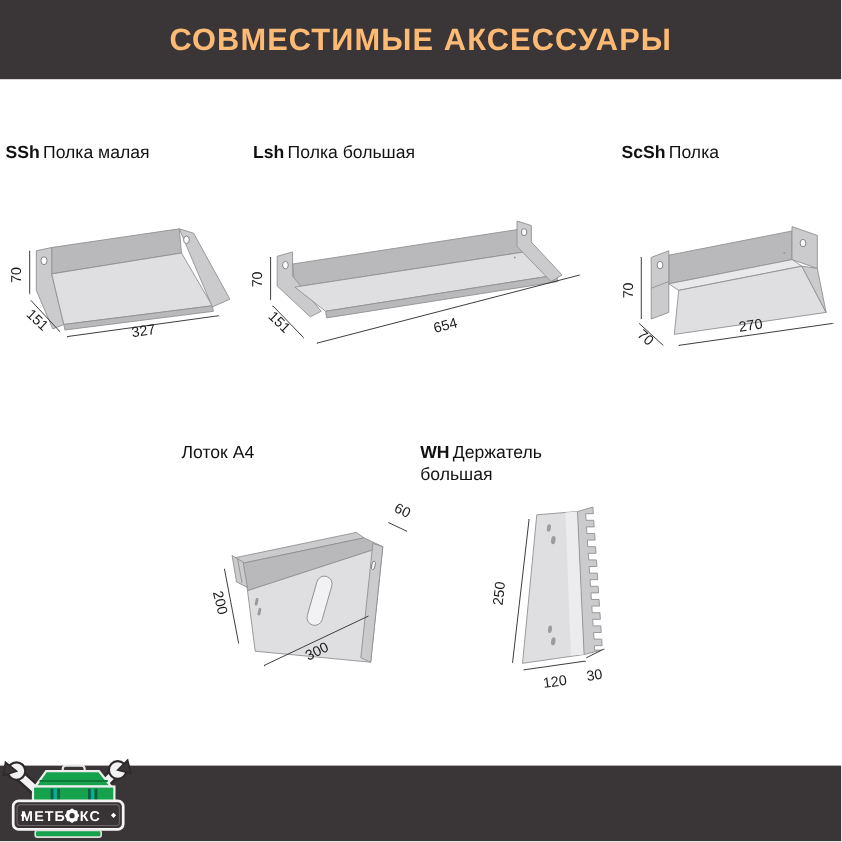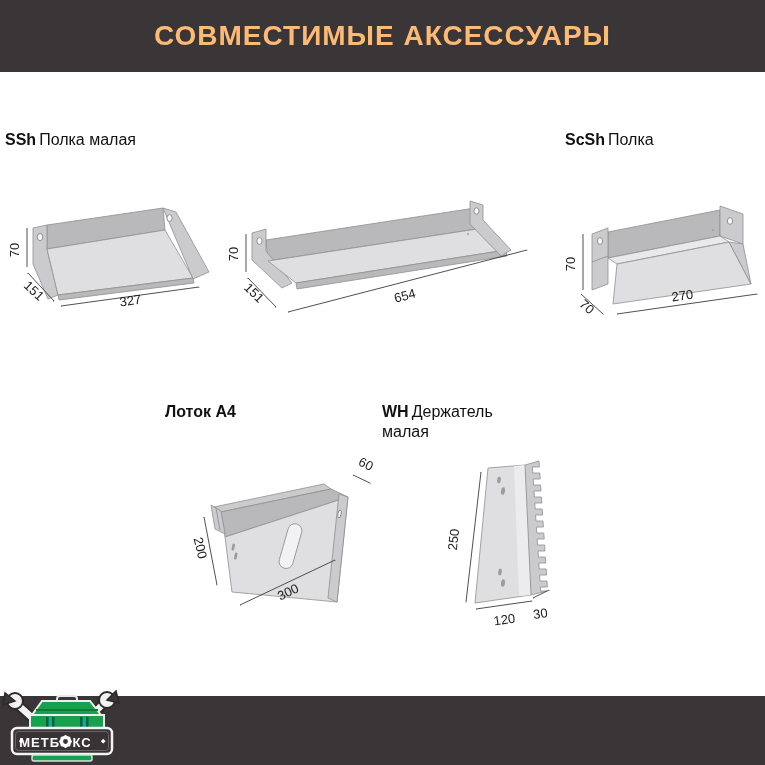--- a/index.html
+++ b/index.html
@@ -4,21 +4,21 @@
 <style>
   html,body{margin:0;padding:0;background:#fff;}
   .page{position:relative;width:765px;height:765px;background:#ffffff;overflow:hidden;
         font-family:"Liberation Sans", sans-serif;}
   .bar{position:absolute;left:0;right:0;background:#3a3536;}
   .header-bar{top:0;height:72px;color:#fdba74;text-align:center;line-height:72px;
               font-size:28px;font-weight:bold;letter-spacing:1px;}
   .footer-bar{top:696px;height:69px;}
   .ptitle{position:absolute;font-size:16px;line-height:20px;color:#111;}
   .code{font-weight:bold;margin-right:3px;}
-  .bold{font-weight:bold;}
+  .bold{font-weight:normal;}
   svg.drawing{position:absolute;overflow:visible;}
   .f0{fill:#e9e9eb;stroke:#8f8f93;stroke-width:0.8;}
   .f1{fill:#dfdfe1;stroke:#8f8f93;stroke-width:0.8;}
   .f2{fill:#cbcbcd;stroke:#8f8f93;stroke-width:0.8;}
   .f3{fill:#b9b9bb;stroke:#8f8f93;stroke-width:0.8;}
   .hole{fill:#fafafa;stroke:#77777a;stroke-width:0.8;}
   .dim{stroke:#3c3c3e;stroke-width:0.9;marker-start:url(#tick);marker-end:url(#tick);}
   .dimlabel{font-size:13px;fill:#1c1c1e;font-family:"Liberation Sans",sans-serif;}
   .edge{stroke:#8f8f93;stroke-width:0.8;fill:none;}
 </style>
@@ -36,31 +36,34 @@
     </defs>
   </svg>
 
   
   <div class="bar header-bar">СОВМЕСТИМЫЕ АКСЕССУАРЫ</div>
 
   
   <div class="ptitle" style="left:5px;top:130px;width:210px;">
     <span class="code">SSh</span><span>Полка малая</span>
   </div>
+  <div class="ptitle" style="left:230px;top:130px;width:310px;">
+    <span class="code">Lsh</span><span>Полка большая</span>
+  </div>
   <div class="ptitle" style="left:565px;top:130px;width:200px;">
     <span class="code">ScSh</span><span>Полка</span><br>
   </div>
 
   
   <div class="ptitle bold" style="left:165px;top:402px;width:240px;">
     <span>Лоток А4</span>
   </div>
   <div class="ptitle" style="left:382px;top:402px;width:220px;">
     <span class="code">WH</span><span>Держатель</span><br>
-    <span>малая</span>
+    <span>большая</span>
   </div>
 
   
   <svg class="drawing" style="left:5px;top:192px;" width="210" height="130" viewBox="0 0 210 130">
     <polygon class="f3" points="42,33 158,16 160,38 42,57"></polygon>
     <polygon class="f2" points="28,36 42,33 42,57 53,103 43,107 28,72"></polygon>
     <ellipse class="hole" cx="35" cy="45" rx="2.8" ry="3.6"></ellipse>
     <polygon class="f1" points="42,57 160,38 188,86 53,103"></polygon>
     <polygon class="f3" points="53,103 188,86 189,91 54,108"></polygon>
     <polygon class="f2" points="158,16 171,20 204,80 188,87"></polygon>

